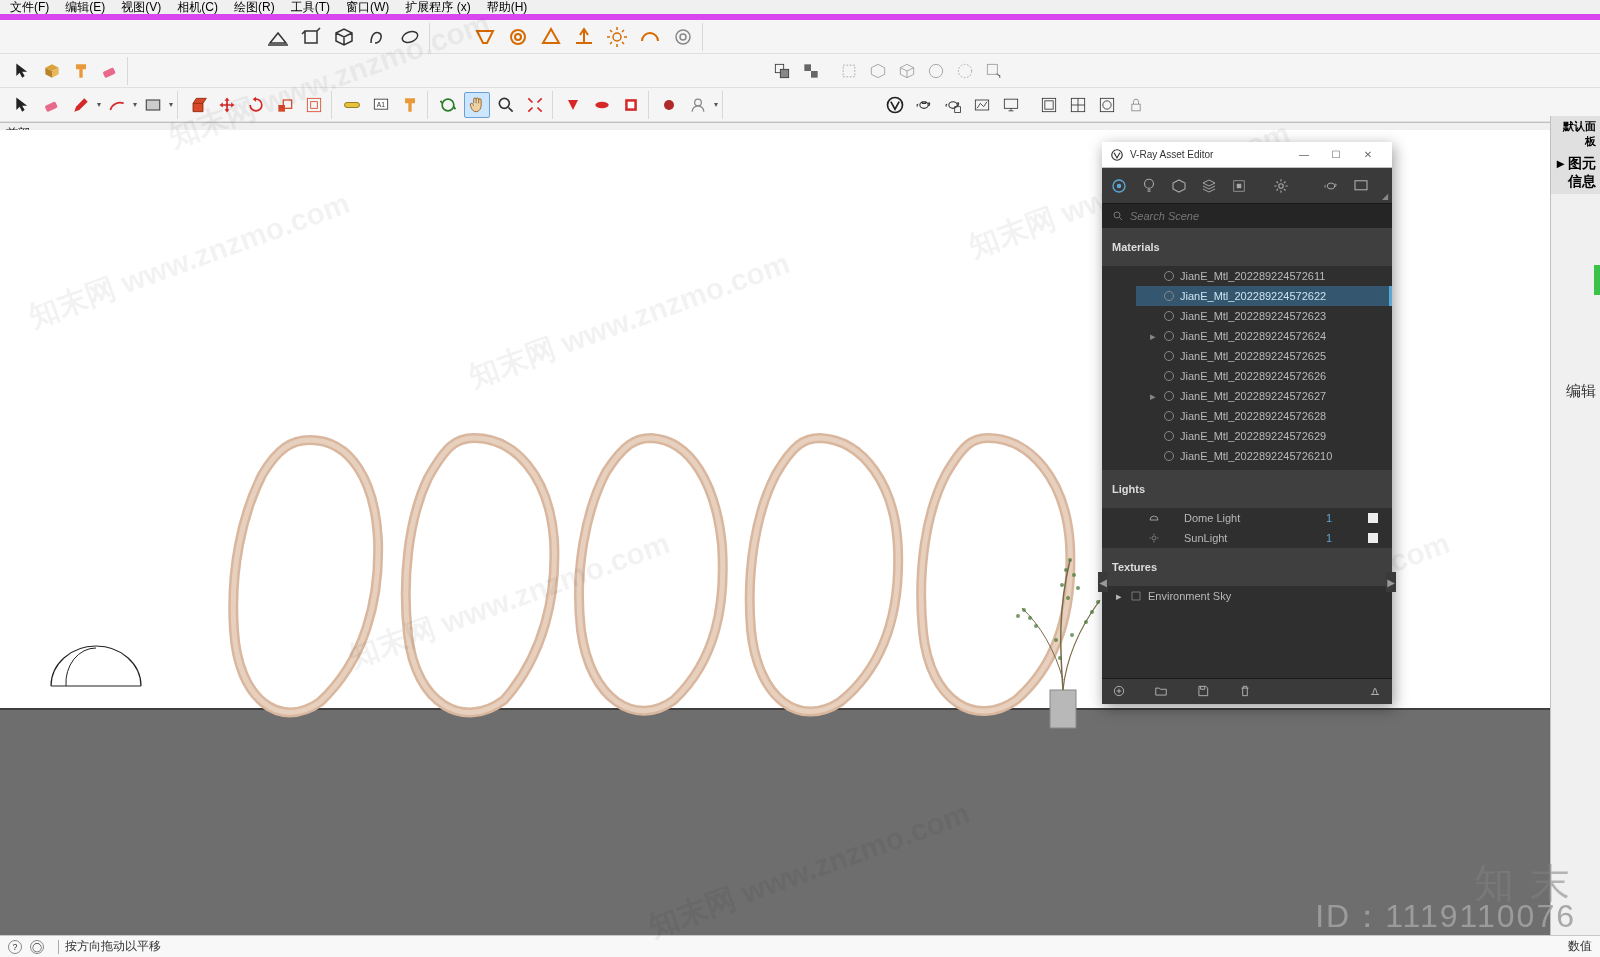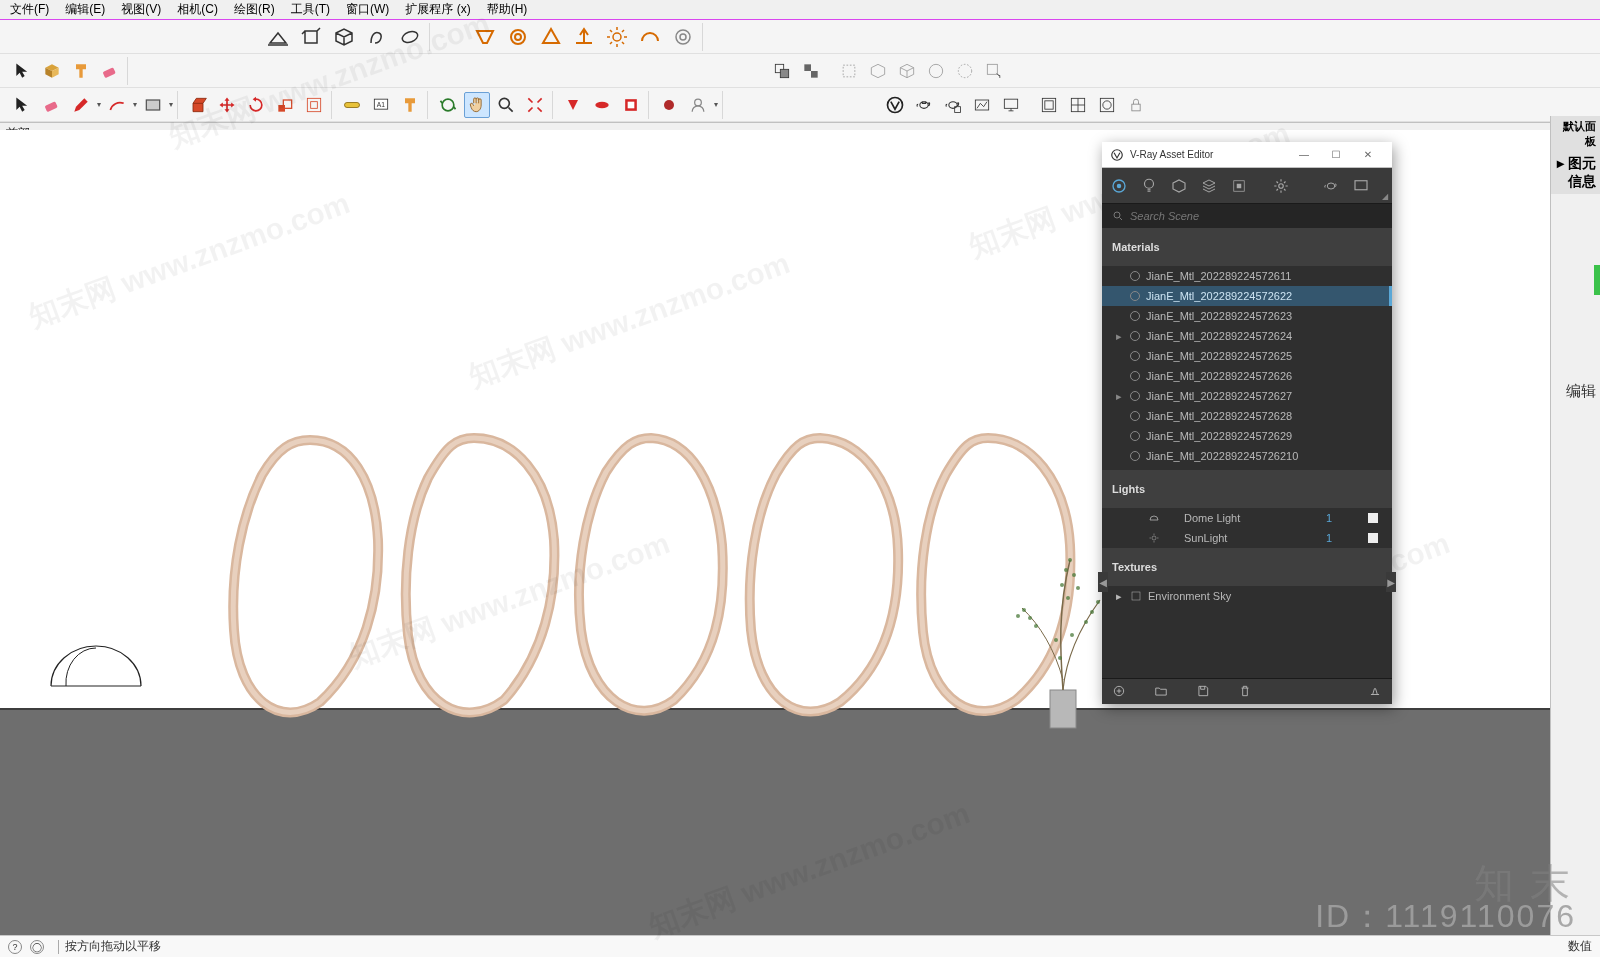--- a/index.html
+++ b/index.html
@@ -2,21 +2,21 @@
 <html><head>
 <meta charset="utf-8">
 <style>
   * { box-sizing: border-box; margin: 0; padding: 0; }
   body { font-family: "Microsoft YaHei", Arial, sans-serif; font-size: 12px; background: #fff; width: 1600px; height: 957px; position: relative; overflow: hidden; }
   
   
   .wm { position: absolute; color: rgba(0,0,0,0.05); font-size: 30px; transform: rotate(-20deg); pointer-events: none; font-weight: bold; z-index: 50; }
   
   
-  .menubar { height: 20px; background: #f0f0f0; border-bottom: 1px solid #d946ef; display: flex; align-items: center; padding: 0 2px; }
+  .menubar { height: 20px; background: #f0f0f0; border-bottom: 6px solid #d946ef; display: flex; align-items: center; padding: 0 2px; }
   .menubar span { padding: 2px 8px; cursor: default; }
   
   
   .toolbars { background: #f5f5f5; border-bottom: 1px solid #c0c0c0; }
   .trow { display: flex; align-items: center; height: 34px; padding: 2px 6px; border-bottom: 1px solid #e0e0e0; gap: 3px; position: relative; }
   .trow.first { justify-content: flex-start; }
   .tgroup { display: flex; align-items: center; gap: 3px; padding: 0 4px; border-right: 1px solid #d8d8d8; height: 28px; }
   .tgroup.nobr { border-right: none; }
   .tbtn { width: 26px; height: 26px; display: inline-flex; align-items: center; justify-content: center; border: 1px solid transparent; border-radius: 2px; }
   .tbtn svg { width: 20px; height: 20px; }
@@ -45,21 +45,21 @@
   .vray .titlebar .spacer { flex: 1; }
   .vray .titlebar .wbtn { width: 32px; text-align: center; color: #666; }
   .vray .tabstrip { height: 36px; background: #3a3a3a; display: flex; align-items: center; padding: 0 8px; gap: 12px; border-bottom: 1px solid #1a1a1a; }
   .vray .tabstrip .ticon { width: 20px; height: 20px; display: inline-flex; align-items: center; justify-content: center; color: #a8a8a8; }
   .vray .tabstrip .ticon.active { color: #5aa7d6; }
   .vray .tabstrip .sep { flex: 1; }
   .vray .tabstrip .sep2 { width: 1px; height: 20px; background: #555; margin: 0 4px; }
   .vray .tri { font-size: 8px; color: #888; align-self: flex-end; margin-bottom: 2px; }
   .vray .search { height: 24px; background: #252525; display: flex; align-items: center; padding: 0 10px; color: #777; font-style: italic; }
   .vray .section { background: #3f3f3f; padding: 13px 10px; font-weight: bold; color: #ddd; font-size: 11px; }
-  .vray .matlist { max-height: 204px; overflow: hidden; }
+  .vray .matlist { max-height: 204px; overflow: hidden; margin-left: 34px; }
   .vray .matitem { display: flex; align-items: center; height: 20px; padding: 0 14px; color: #b8b8b8; gap: 6px; }
   .vray .matitem.selected { background: #34566e; color: #cce4f3; position: relative; }
   .vray .matitem.selected::after { content:''; position:absolute; right:0; top:0; bottom:0; width:3px; background:#5aa7d6; }
   .vray .matitem .exp { width: 8px; color: #888; }
   .vray .matitem .ball { width: 10px; height: 10px; border: 1px solid #888; border-radius: 50%; flex-shrink: 0; }
   .vray .lights .litem { display: flex; align-items: center; height: 20px; padding: 0 14px; gap: 24px; color: #b8b8b8; }
   .vray .lights .litem .cnt { margin-left: auto; color: #5aa7d6; margin-right: 12px; }
   .vray .lights .litem .chk { width: 10px; height: 10px; background: #eee; }
   .vray .texitem { display: flex; align-items: center; height: 20px; padding: 0 14px; gap: 6px; color: #b8b8b8; }
   .vray .scroll-arrow { position: absolute; top: 430px; background: #3a3a3a; color: #999; width: 10px; height: 20px; display: flex; align-items: center; justify-content: center; font-size: 10px; }

